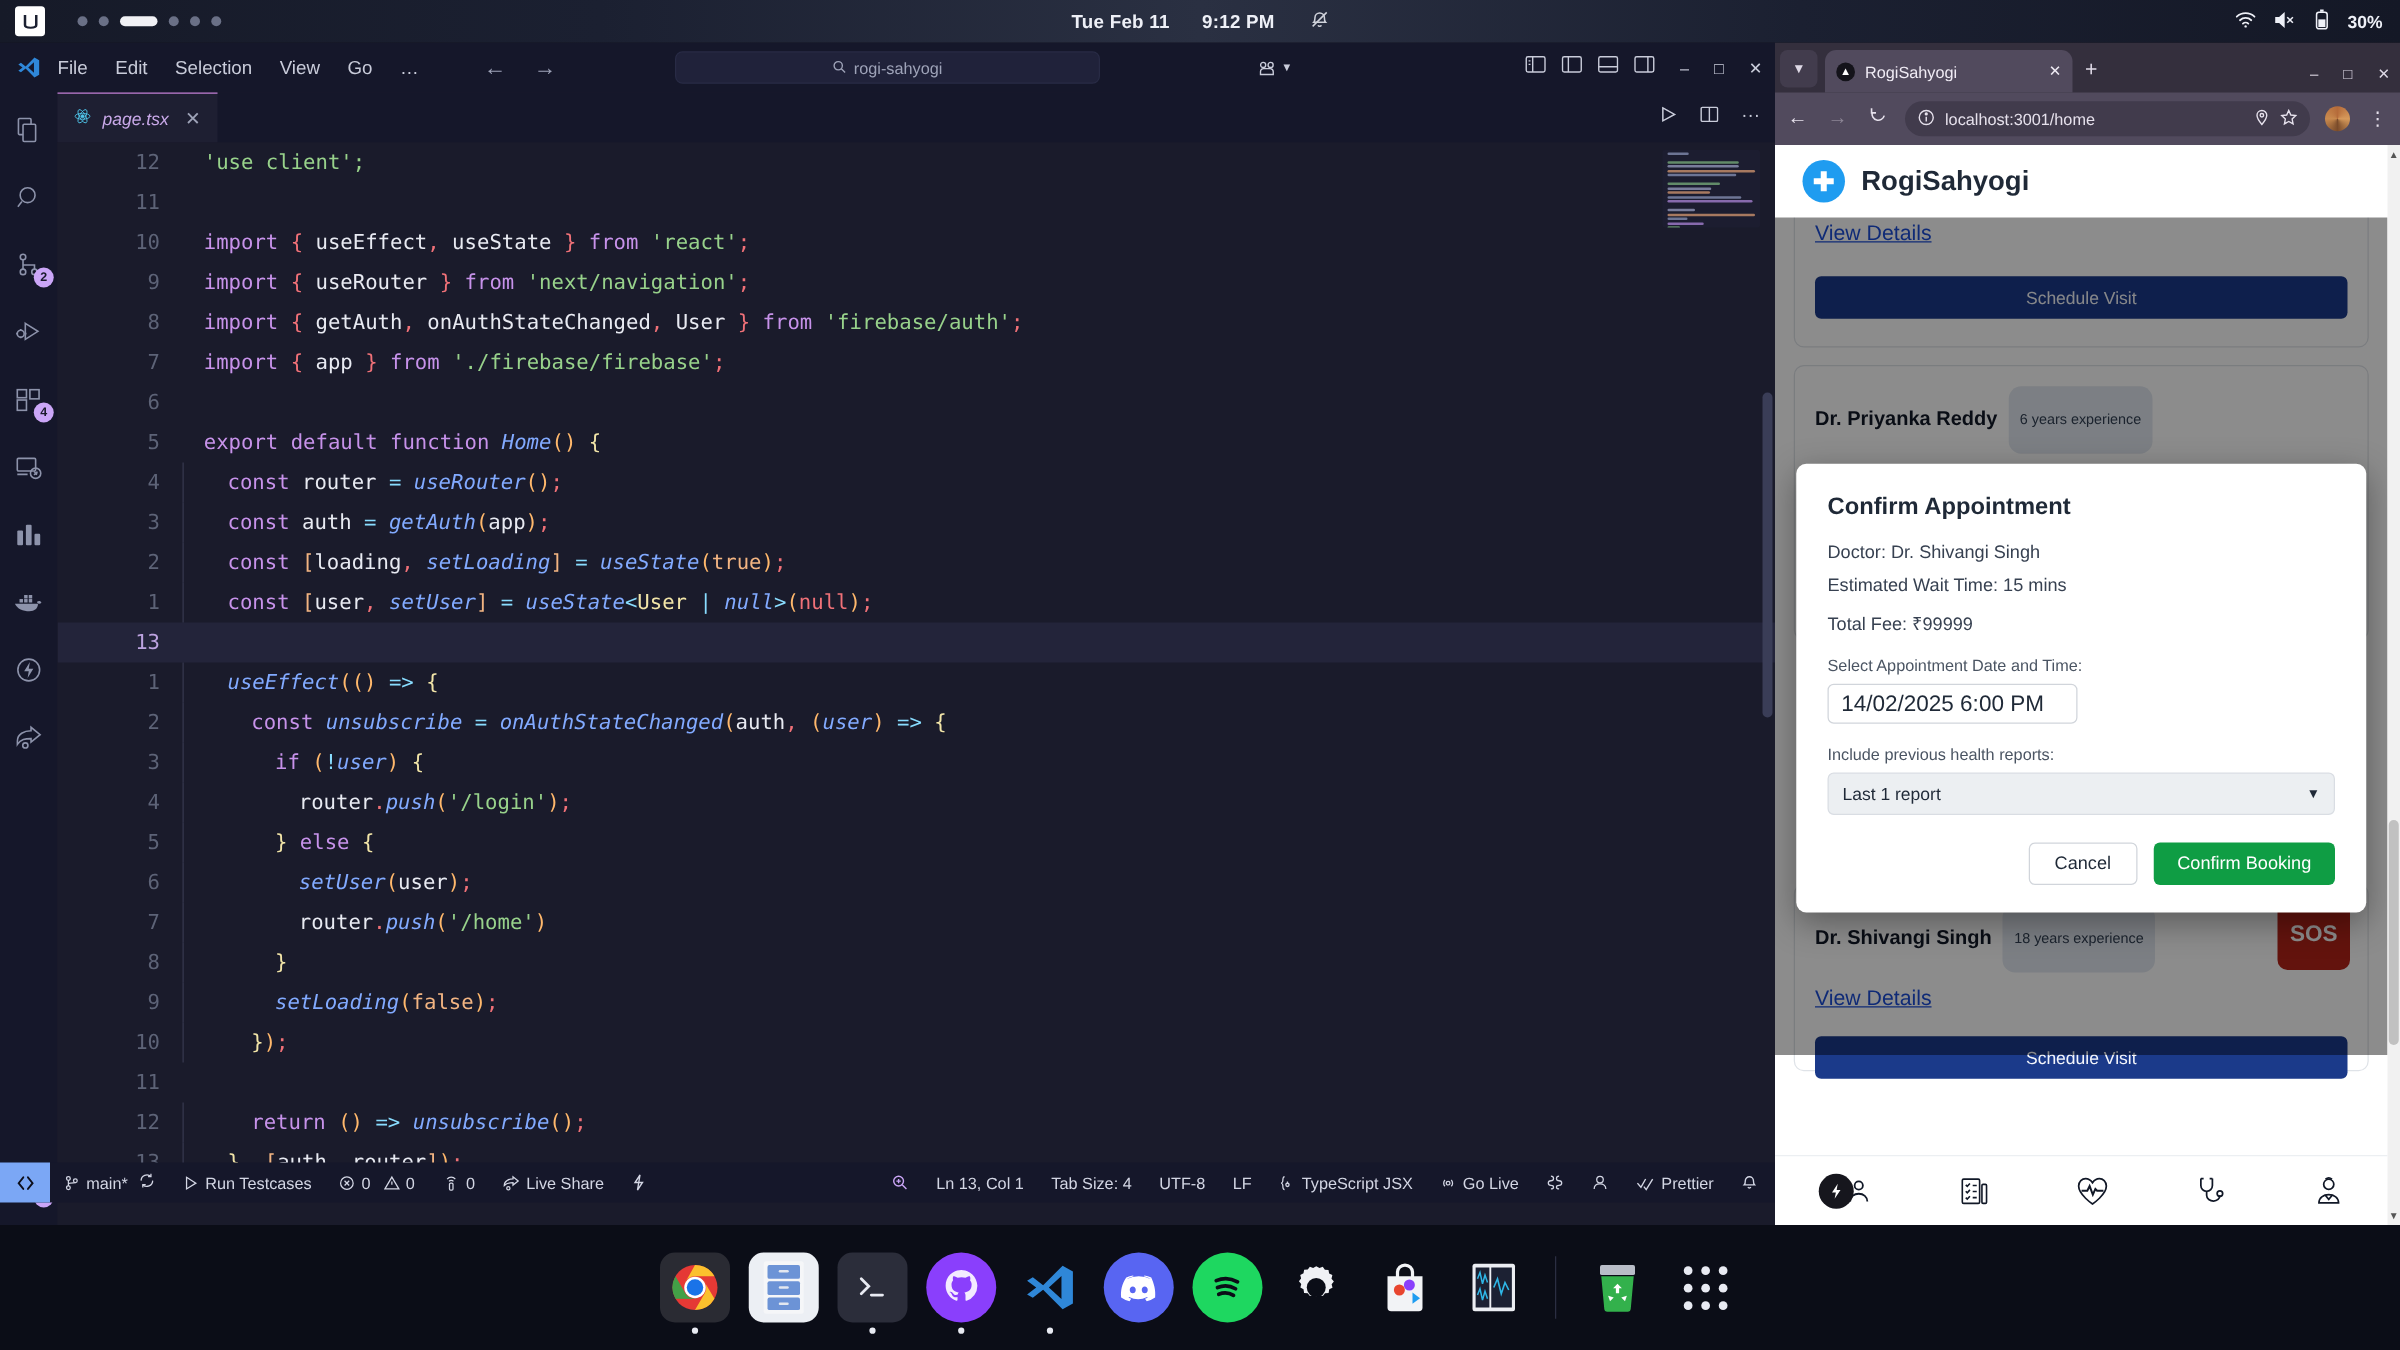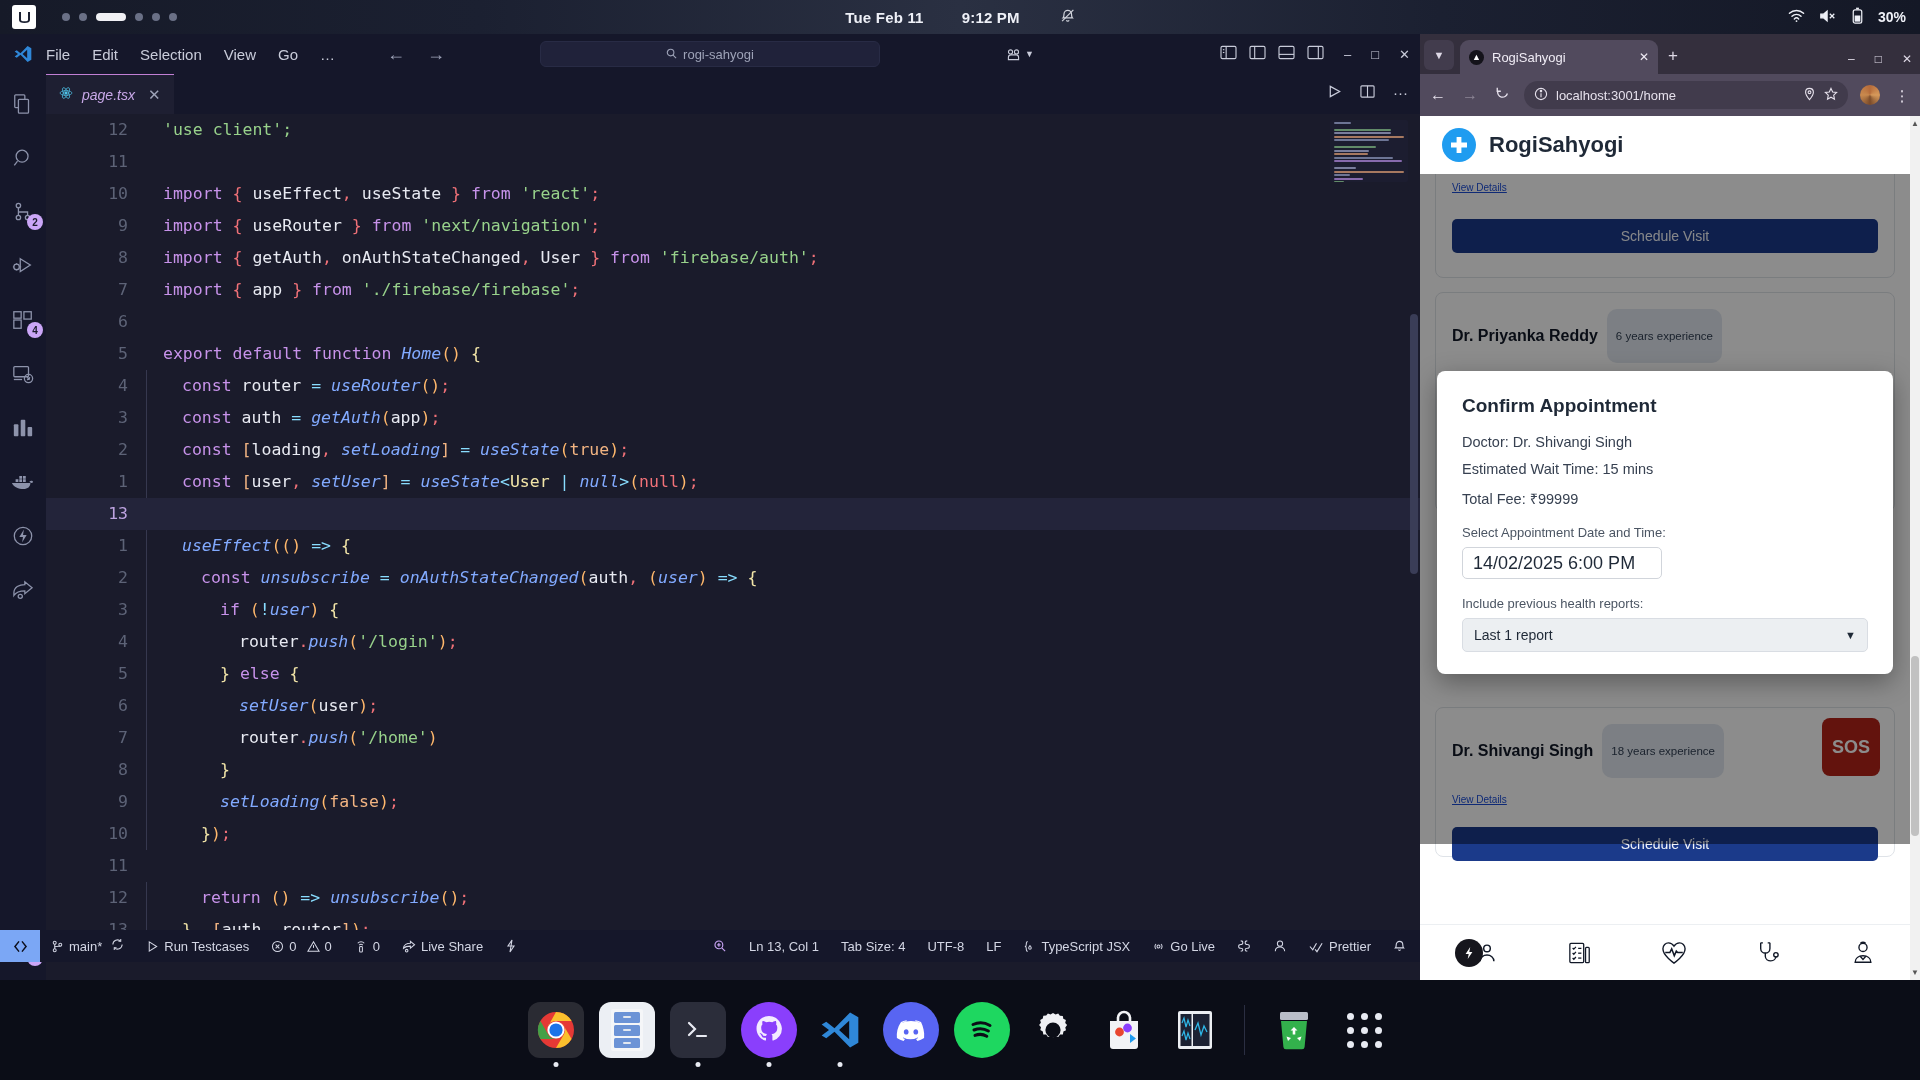--- a/index.html
+++ b/index.html
@@ -19,21 +19,21 @@
   .ubuntu-logo {
     width:24px; height:24px; margin-left:12px; background:#fff; border-radius:3px;
     display:flex; align-items:center; justify-content:center;
     font-size:15px; color:#1b2031; font-weight:bold;
   }
   .ws-dots { display:flex; align-items:center; gap:9px; margin-left:26px; }
   .ws-dot { width:8px; height:8px; border-radius:50%; background:#6a7086; }
   .ws-dot.active { width:30px; border-radius:5px; background:#f1f1f5; }
   .os-clock {
     position:absolute; left:50%; transform:translateX(-50%);
-    display:flex; align-items:center; gap:38px;
+    display:flex; align-items:center; gap:26px;
     color:#eef0f7; font-size:15px; font-weight:bold; letter-spacing:.2px;
   }
   .os-bell { margin-left:2px; opacity:.85; }
   .os-right {
     position:absolute; right:14px; display:flex; align-items:center; gap:14px;
     color:#eef0f7; font-size:14px; font-weight:bold;
   }
 
   
   #vscode {
@@ -204,21 +204,21 @@
   }
   .doc-card {
     position:absolute; left:15px; width:460px;
     border:1px solid #dfe3e8; border-radius:8px; background:#fff;
   }
   .doc-name { font-size:16px; font-weight:bold; color:#111827; }
   .doc-exp {
     font-size:11.5px; color:#334155; background:#e2e8f0;
     padding:21px 9px; border-radius:10px; margin-left:9px;
   }
-  .doc-link { font-size:10px; color:#1d4ed8; text-decoration:underline; }
+  .doc-link { font-size:17px; color:#1d4ed8; text-decoration:underline; }
   .btn-schedule {
     width:100%; height:34px; background:#1b3a8a; color:#f4f6fb;
     border-radius:5px; border:none; font-size:14px;
     display:flex; align-items:center; justify-content:center;
   }
   .sos-btn {
     position:absolute; right:14px; top:10px; width:58px; height:58px;
     background:#b42318; color:#fff; border-radius:8px; font-size:18px;
     font-weight:bold; display:flex; align-items:center; justify-content:center;
   }
@@ -796,20 +796,24 @@
       <div class="modal-line">Doctor: Dr. Shivangi Singh</div>
       <div class="modal-line">Estimated Wait Time: 15 mins</div>
       <div class="modal-line">Total Fee: ₹99999</div>
       <div class="modal-label">Select Appointment Date and Time:</div>
       <div class="modal-input">14/02/2025 6:00 PM</div>
       <div class="modal-label">Include previous health reports:</div>
       <div class="modal-select">
         <span>Last 1 report</span>
         <span style="font-size:11px;">▼</span>
       </div>
+      <div class="modal-actions">
+        <div class="btn-cancel">Cancel</div>
+        <div class="btn-confirm">Confirm Booking</div>
+      </div>
     </div>
 
     <div id="wp-bottomnav">
       <div class="nav-item">
         <span class="nav-badge">
           <svg width="14" height="14" viewBox="0 0 14 14" fill="#fff">
               <path d="M8.2 1L3.6 8h3.1l-1 5 4.7-7H7.3z"></path>
             </svg>
         </span>
         <svg width="22" height="22" viewBox="0 0 24 24" fill="none" stroke="#111827" stroke-width="1.6">

